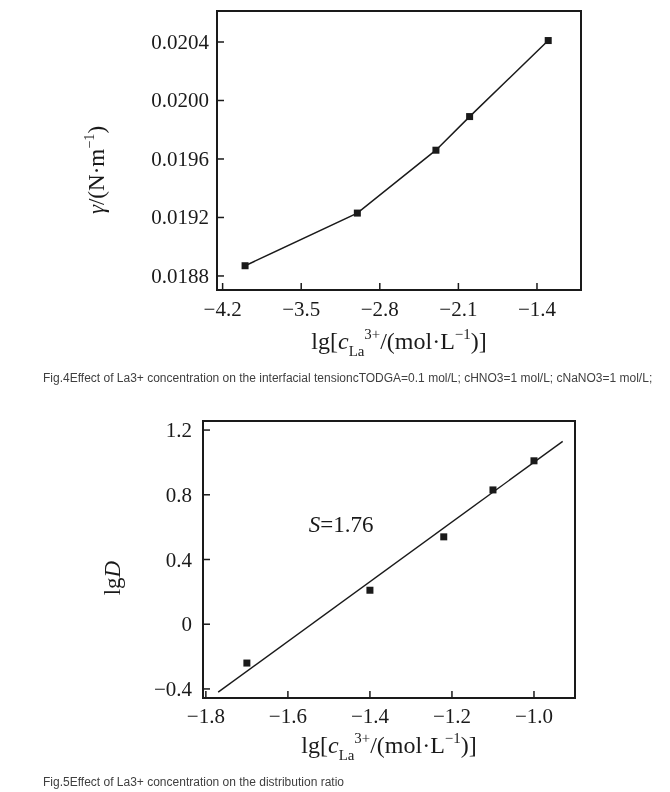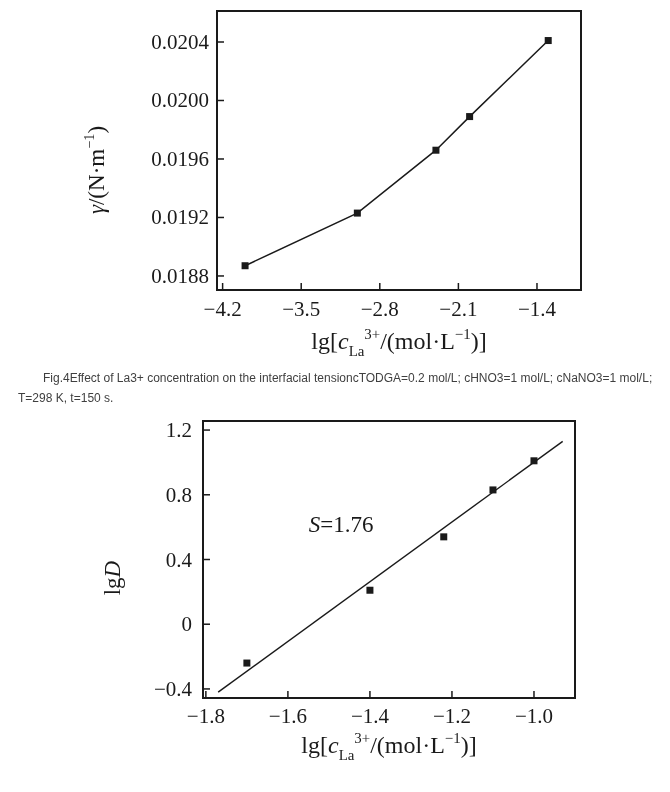--- a/index.html
+++ b/index.html
@@ -48,23 +48,22 @@
       <rect x="353.8454657618754" y="209.58490566037705" width="7" height="7" fill="#1a1a1a"></rect>
       <rect x="432.43892658852565" y="146.70754716981102" width="7" height="7" fill="#1a1a1a"></rect>
       <rect x="466.1218383713757" y="113.07547169811278" width="7" height="7" fill="#1a1a1a"></rect>
       <rect x="544.715299198026" y="37.03773584905622" width="7" height="7" fill="#1a1a1a"></rect>
       <text x="399" y="349" text-anchor="middle" font-size="24" fill="#1a1a1a"><tspan dy="0.0" font-size="24.0">lg[</tspan><tspan dy="0.0" font-size="24.0" font-style="italic">c</tspan><tspan dy="6.5" font-size="14.9">La</tspan><tspan dy="-16.6" font-size="14.9">3+</tspan><tspan dy="10.1" font-size="24.0">/(mol·L</tspan><tspan dy="-10.1" font-size="14.9">−1</tspan><tspan dy="10.1" font-size="24.0">)]</tspan></text>
       <text x="104" y="170" text-anchor="middle" font-size="23" fill="#1a1a1a" transform="rotate(-90 104 170)"><tspan dy="0.0" font-size="23.0" font-style="italic">γ</tspan><tspan dy="0.0" font-size="23.0">/(N·m</tspan><tspan dy="-9.7" font-size="14.3">−1</tspan><tspan dy="9.7" font-size="23.0">)</tspan></text>
     </svg>
 
   <div class="caption" id="cap4">
     <div class="cap-first">
-      <span class="cap-label">Fig.4</span><span>Effect of La3+ concentration on the interfacial tensioncTODGA=0.2 mol/L; cHNO3=1 mol/L; cNaNO3=1 mol/L;</span>
+      <span class="cap-label">Fig.4</span><span>Effect of La3+ concentration on the interfacial tensioncTODGA=0.1 mol/L; cHNO3=1 mol/L; cNaNO3=1 mol/L;</span>
     </div>
-    <div>T=298 K, t=150 s.</div>
   </div>
 
   <svg id="fig5-svg" width="670" height="360" viewBox="0 0 670 360">
       <rect x="203" y="13" width="372" height="277" fill="none" stroke="#1a1a1a" stroke-width="2"></rect>
       <line x1="205.87100330760745" y1="290" x2="205.87100330760745" y2="283" stroke="#1a1a1a" stroke-width="1.5"></line>
       <text x="205.87100330760745" y="315" text-anchor="middle" font-size="21" fill="#1a1a1a">−1.8</text>
       <line x1="287.8996692392502" y1="290" x2="287.8996692392502" y2="283" stroke="#1a1a1a" stroke-width="1.5"></line>
       <text x="287.8996692392502" y="315" text-anchor="middle" font-size="21" fill="#1a1a1a">−1.6</text>
       <line x1="369.9283351708931" y1="290" x2="369.9283351708931" y2="283" stroke="#1a1a1a" stroke-width="1.5"></line>
       <text x="369.9283351708931" y="315" text-anchor="middle" font-size="21" fill="#1a1a1a">−1.4</text>
@@ -86,14 +85,19 @@
       <rect x="243.3853362734289" y="251.55140186915887" width="7" height="7" fill="#1a1a1a"></rect>
       <rect x="366.4283351708931" y="178.74182242990656" width="7" height="7" fill="#1a1a1a"></rect>
       <rect x="440.2541345093716" y="125.3481308411215" width="7" height="7" fill="#1a1a1a"></rect>
       <rect x="489.4713340683572" y="78.42640186915887" width="7" height="7" fill="#1a1a1a"></rect>
       <rect x="530.4856670341786" y="49.302570093457945" width="7" height="7" fill="#1a1a1a"></rect>
       <text x="341.2183020948181" y="123.9042056074766" text-anchor="middle" font-size="23" fill="#1a1a1a"><tspan dy="0.0" font-size="23.0" font-style="italic">S</tspan><tspan dy="0.0" font-size="23.0">=1.76</tspan></text>
       <text x="389" y="345" text-anchor="middle" font-size="24" fill="#1a1a1a"><tspan dy="0.0" font-size="24.0">lg[</tspan><tspan dy="0.0" font-size="24.0" font-style="italic">c</tspan><tspan dy="6.5" font-size="14.9">La</tspan><tspan dy="-16.6" font-size="14.9">3+</tspan><tspan dy="10.1" font-size="24.0">/(mol·L</tspan><tspan dy="-10.1" font-size="14.9">−1</tspan><tspan dy="10.1" font-size="24.0">)]</tspan></text>
       <text x="120" y="170" text-anchor="middle" font-size="23" fill="#1a1a1a" transform="rotate(-90 120 170)"><tspan dy="0.0" font-size="23.0">lg</tspan><tspan dy="0.0" font-size="23.0" font-style="italic">D</tspan></text>
     </svg>
 
+  <div class="caption" id="cap5">
+    <div class="cap-first">
+      <span class="cap-label">Fig.5</span><span>Effect of La3+ concentration on the distribution ratio</span>
+    </div>
+  </div>
 
 </div>
 
 </body></html>

